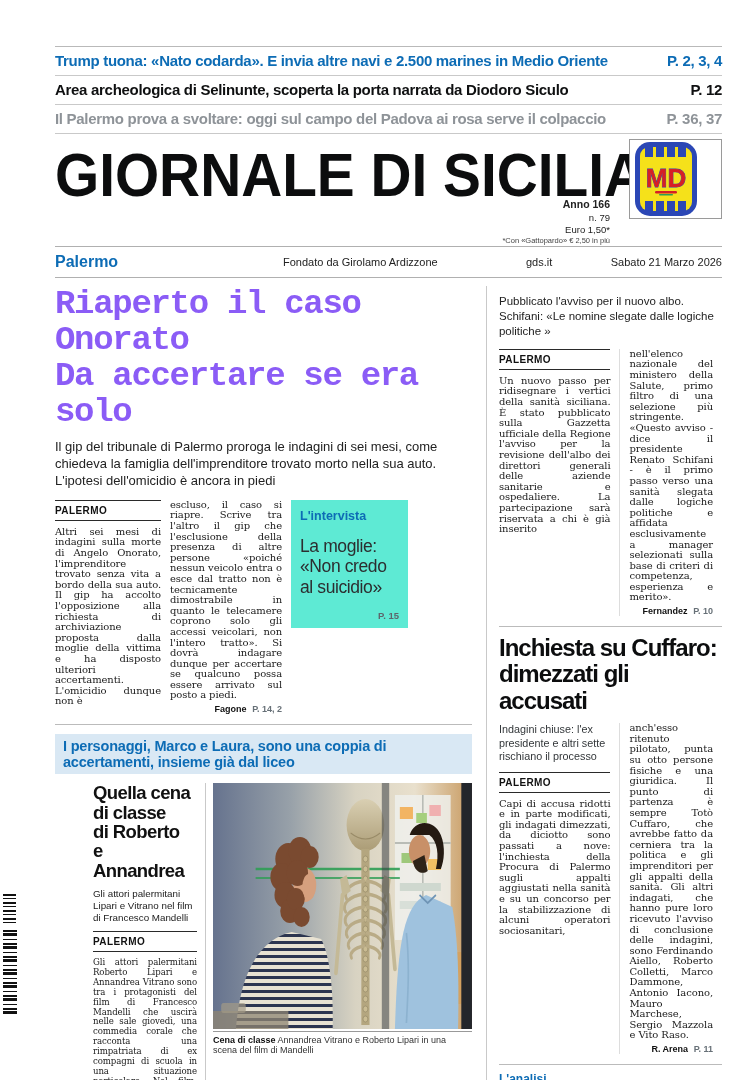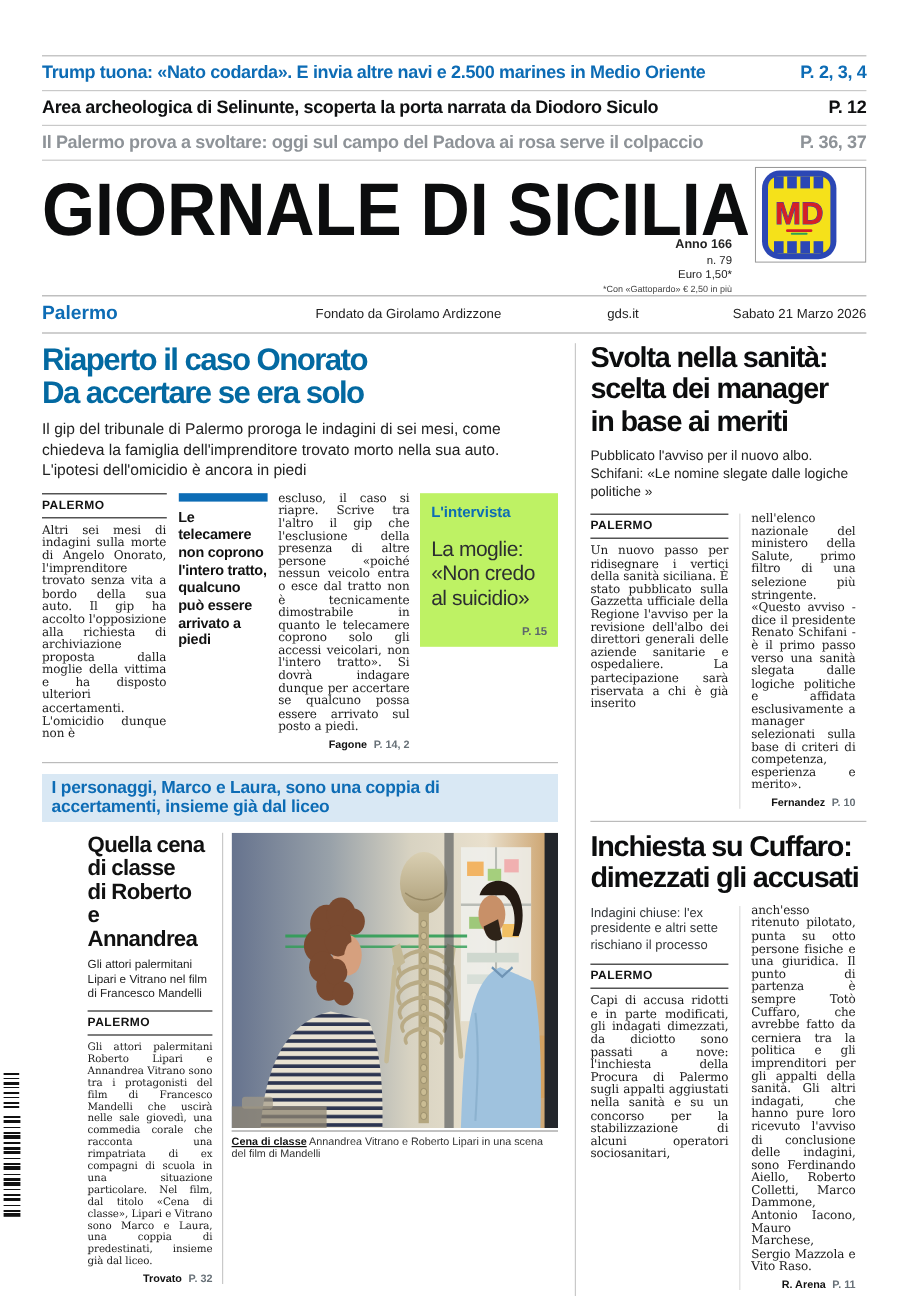--- a/index.html
+++ b/index.html
@@ -1,21 +1,21 @@
 <!DOCTYPE html>
 <html><head>
 <meta charset="utf-8">
 <style>
   * { margin:0; padding:0; box-sizing:border-box; }
   html,body { width:755px; }
   body {
     height:1080px; background:#fff; color:#111; position:relative; overflow:hidden;
     font-family:"Liberation Sans", sans-serif;
   }
-  .page { position:absolute; inset:0; padding:0 33px 0 35px; }
+  .page { position:absolute; inset:0; padding:0 33px 0 55px; }
 
   
   .teasers { margin-top:46px; border-top:1px solid #b9b9b9; }
   .teaser { display:flex; justify-content:space-between; align-items:center;
     border-bottom:1px solid #c9c9c9; padding:5px 0 6px;
     font-weight:bold; font-size:15px; letter-spacing:-0.3px; }
   .teaser .t-page { white-space:nowrap; margin-left:14px; }
   .teaser.blue { color:#0d6cb5; }
   .teaser.black { color:#0f1011;gap:32px; }
   .teaser.gray { color:#8e9398; }
@@ -35,61 +35,61 @@
   .dl-ed { left:0; top:6px !important; color:#0d6cb5; font-weight:bold; font-size:16px; }
   .dl-founded { left:228px; }
   .dl-site { left:471px; }
   .dl-date { right:0; }
 
   
   .main { display:flex; margin-top:8px; border-bottom:1px solid #ccd6de; padding-bottom:6px; }
   .left-sec { width:445px; padding-right:14px; border-right:1px solid #c9c9c9; }
   .right-sec { width:242px; padding-left:12px; }
 
-  .lead-head { font-size:26px; font-weight:bold; letter-spacing:-1.3px; line-height:1.06;
-    white-space:pre-line; color:#0369a1; }
+  .lead-head { font-size:34px; font-weight:bold; letter-spacing:-1.3px; line-height:1.06;
+    white-space:pre-line; color:#8b5cf6;font-family:Liberation Mono, monospace; }
   .lead-stand { font-size:13px; line-height:1.3; color:#222; margin:9px 0 10px; }
 
   .kicker { font-weight:bold; font-size:10px; letter-spacing:0.4px;
     border-top:1px solid #2a2a2a; border-bottom:1px solid #2a2a2a;
     padding:4px 0; margin-bottom:6px; color:#111; }
   .serif { font-family:"DejaVu Serif", serif; font-size:10px; line-height:10.6px;
     text-align:justify; color:#1a1a1a; letter-spacing:-0.1px; }
   .byline { text-align:right; font-family:"Liberation Sans", sans-serif; font-size:9px;
     margin-top:3px; }
   .byline .name { font-weight:bold; color:#111; }
   .byline .pg { font-weight:bold; color:#677077; margin-left:3px; }
 
   .lead-row { display:flex; }
   .lr-c1 { width:106px; }
   .lr-quote { width:76px; margin-left:10px; font-weight:bold; font-size:12px;
     line-height:1.22; border-top:7px solid #0d6cb5; padding-top:6px; letter-spacing:-0.2px; }
   .lr-c2 { width:112px; margin-left:9px; }
-  .lr-box { width:117px; margin-left:9px; background:#bef264; padding:9px 9px 7px;
+  .lr-box { width:117px; margin-left:9px; background:#5eead4; padding:9px 9px 7px;
     align-self:flex-start; }
   .box-label { color:#0d6cb5; font-weight:bold; font-size:12.5px; margin-bottom:7px; }
   .box-quote { font-size:17.5px; line-height:1.18; color:#2c2e30; letter-spacing:-0.4px;margin-top:13px; }
   .box-page { text-align:right; font-size:9.5px; font-weight:bold; color:#5d666c; margin-top:12px; }
 
   .rule { border:none; border-top:1px solid #bbb; margin:10px 0 0; }
 
   .strip { background:#d9e8f4; color:#0d6cb5; font-weight:bold; font-size:14.5px;
     letter-spacing:-0.2px; padding:4px 8px; margin-top:9px; }
 
   .feature-row { display:flex; margin-top:9px; }
   .f-left { width:113px; padding-right:8px; border-right:1px solid #c9c9c9;margin-left:38px; }
   .f-right { flex:1; padding-left:7px; }
   .f-head { font-size:18.5px; font-weight:bold; line-height:1.05; letter-spacing:-0.6px;
     white-space:pre-line; }
   .f-stand { font-size:9.8px; line-height:1.22; color:#222; margin:8px 0 7px; }
   .f-body { font-size:8.6px; line-height:9.9px; }
   .photo { width:100%; height:246px; display:block; }
   .caption { border-top:1px solid #999; margin-top:2px; padding-top:3px; font-size:9px;
     color:#333; }
-  .caption .cb { font-weight:bold; color:#111;text-decoration:underline; }
+  .caption .cb { font-weight:bold; color:#111; }
 
   .rc-head { font-size:24px; font-weight:bold; letter-spacing:-1px; line-height:1.1;
     white-space:pre-line; color:#0c0d0e; }
   .rc-stand { font-size:11.5px; line-height:1.3; color:#222; margin:8px 0 10px; }
   .two-col { display:flex; }
   .two-col .col { width:50%; }
   .two-col .col + .col { border-left:1px solid #ddd; padding-left:9px; margin-left:9px;
     width:calc(50% - 18px); }
   .rc-rule { border:none; border-top:1px solid #bbb; margin:10px 0 8px; }
   .c-stand { font-size:10.8px; line-height:1.25; color:#33373a; margin-bottom:8px; }
@@ -165,21 +165,20 @@
     <div class="left-sec">
       <div class="lead-head">Riaperto il caso Onorato
 Da accertare se era solo</div>
       <div class="lead-stand">Il gip del tribunale di Palermo proroga le indagini di sei mesi, come chiedeva la famiglia dell'imprenditore trovato morto nella sua auto. L'ipotesi dell'omicidio è ancora in piedi</div>
 
       <div class="lead-row">
         <div class="lr-c1">
           <div class="kicker">PALERMO</div>
           <div class="serif">Altri sei mesi di indagini sulla morte di Angelo Onorato, l'imprenditore trovato senza vita a bordo della sua auto. Il gip ha accolto l'opposizione alla richiesta di archiviazione proposta dalla moglie della vittima e ha disposto ulteriori accertamenti. L'omicidio dunque non è</div>
         </div>
-        <div class="lr-quote">Le telecamere non coprono l'intero tratto, qualcuno può essere arrivato a piedi</div>
         <div class="lr-c2">
           <div class="serif">escluso, il caso si riapre. Scrive tra l'altro il gip che l'esclusione della presenza di altre persone «poiché nessun veicolo entra o esce dal tratto non è tecnicamente dimostrabile in quanto le telecamere coprono solo gli accessi veicolari, non l'intero tratto». Si dovrà indagare dunque per accertare se qualcuno possa essere arrivato sul posto a piedi.</div>
           <div class="byline">
             <span class="name">Fagone</span>
             <span class="pg">P. 14, 2</span>
           </div>
         </div>
         <div class="lr-box">
           <div class="box-label">L'intervista</div>
           <div class="box-quote">La moglie: «Non credo al suicidio»</div>
@@ -311,23 +310,20 @@
             <rect x="10" y="220" width="30" height="10" rx="3" fill="#a39a86" opacity="0.7"></rect>
           </svg>
           <div class="caption">
             <span class="cb">Cena di classe</span><span> Annandrea Vitrano e Roberto Lipari in una scena del film di Mandelli</span>
           </div>
         </div>
       </div>
     </div>
 
     <div class="right-sec">
-      <div class="rc-head">Svolta nella sanità:
-scelta dei manager
-in base ai meriti</div>
       <div class="rc-stand">Pubblicato l'avviso per il nuovo albo. Schifani: «Le nomine slegate dalle logiche politiche »</div>
       <div class="two-col">
         <div class="col">
           <div class="kicker">PALERMO</div>
           <div class="serif">Un nuovo passo per ridisegnare i vertici della sanità siciliana. È stato pubblicato sulla Gazzetta ufficiale della Regione l'avviso per la revisione dell'albo dei direttori generali delle aziende sanitarie e ospedaliere. La partecipazione sarà riservata a chi è già inserito</div>
         </div>
         <div class="col">
           <div class="serif">nell'elenco nazionale del ministero della Salute, primo filtro di una selezione più stringente. «Questo avviso - dice il presidente Renato Schifani - è il primo passo verso una sanità slegata dalle logiche politiche e affidata esclusivamente a manager selezionati sulla base di criteri di competenza, esperienza e merito».</div>
           <div class="byline">
             <span class="name">Fernandez</span>

